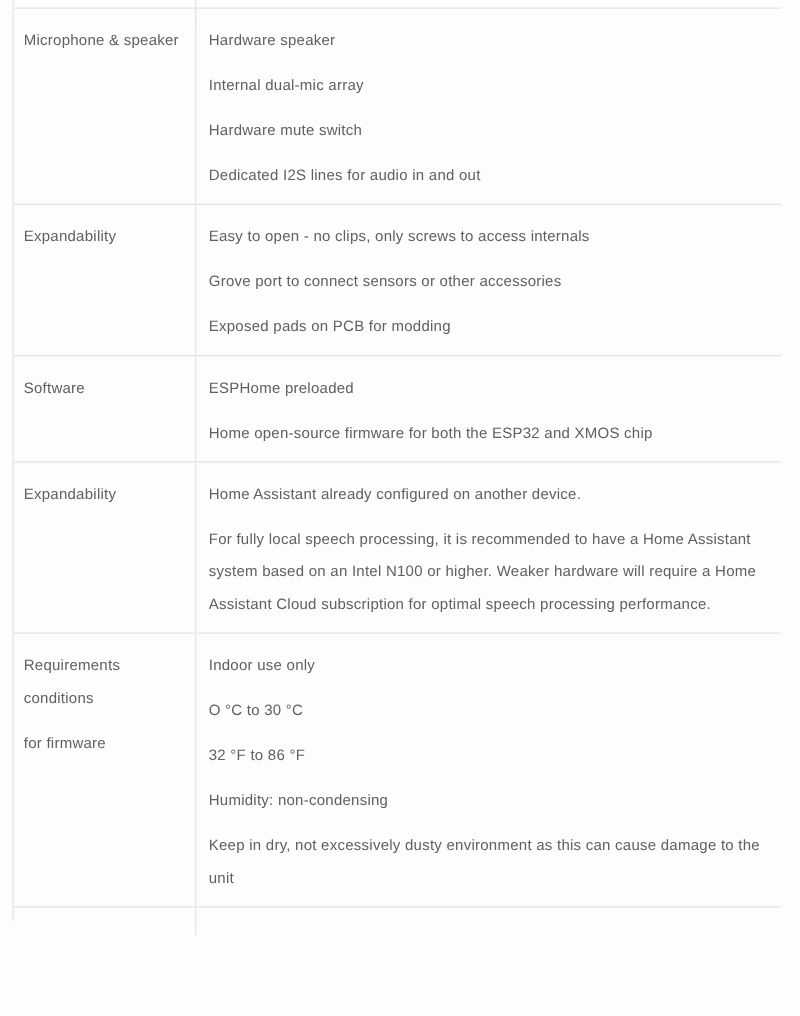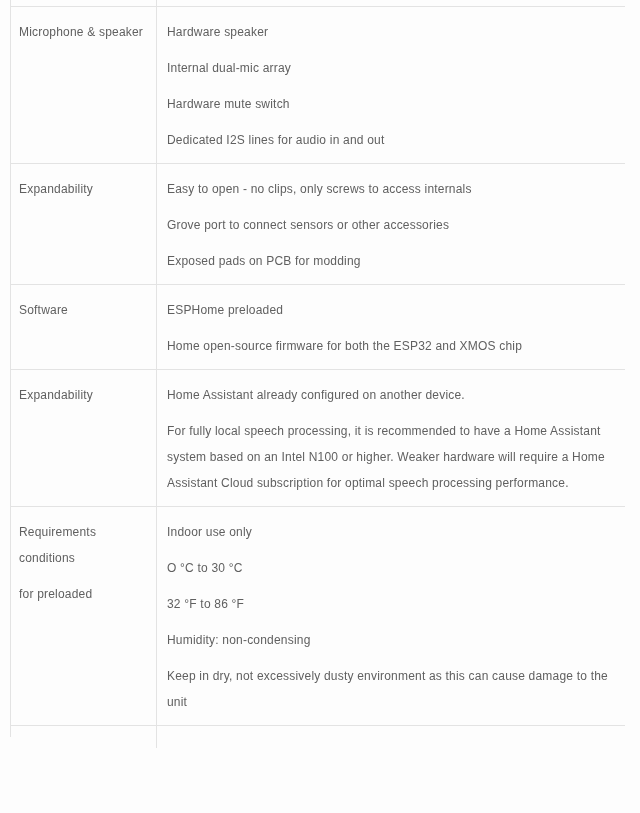--- a/index.html
+++ b/index.html
@@ -87,21 +87,21 @@
           <p>Expandability</p>
         </div>
         <div class="cell-value">
           <p>Home Assistant already configured on another device.</p>
           <p>For fully local speech processing, it is recommended to have a Home Assistant system based on an Intel N100 or higher. Weaker hardware will require a Home Assistant Cloud subscription for optimal speech processing performance.</p>
         </div>
       </div>
       <div class="spec-row">
         <div class="cell-label">
           <p>Requirements conditions</p>
-          <p>for preloaded</p>
+          <p>for firmware</p>
         </div>
         <div class="cell-value">
           <p>Indoor use only</p>
           <p>O °C to 30 °C</p>
           <p>32 °F to 86 °F</p>
           <p>Humidity: non-condensing</p>
           <p>Keep in dry, not excessively dusty environment as this can cause damage to the unit</p>
         </div>
       </div>
     </div>

